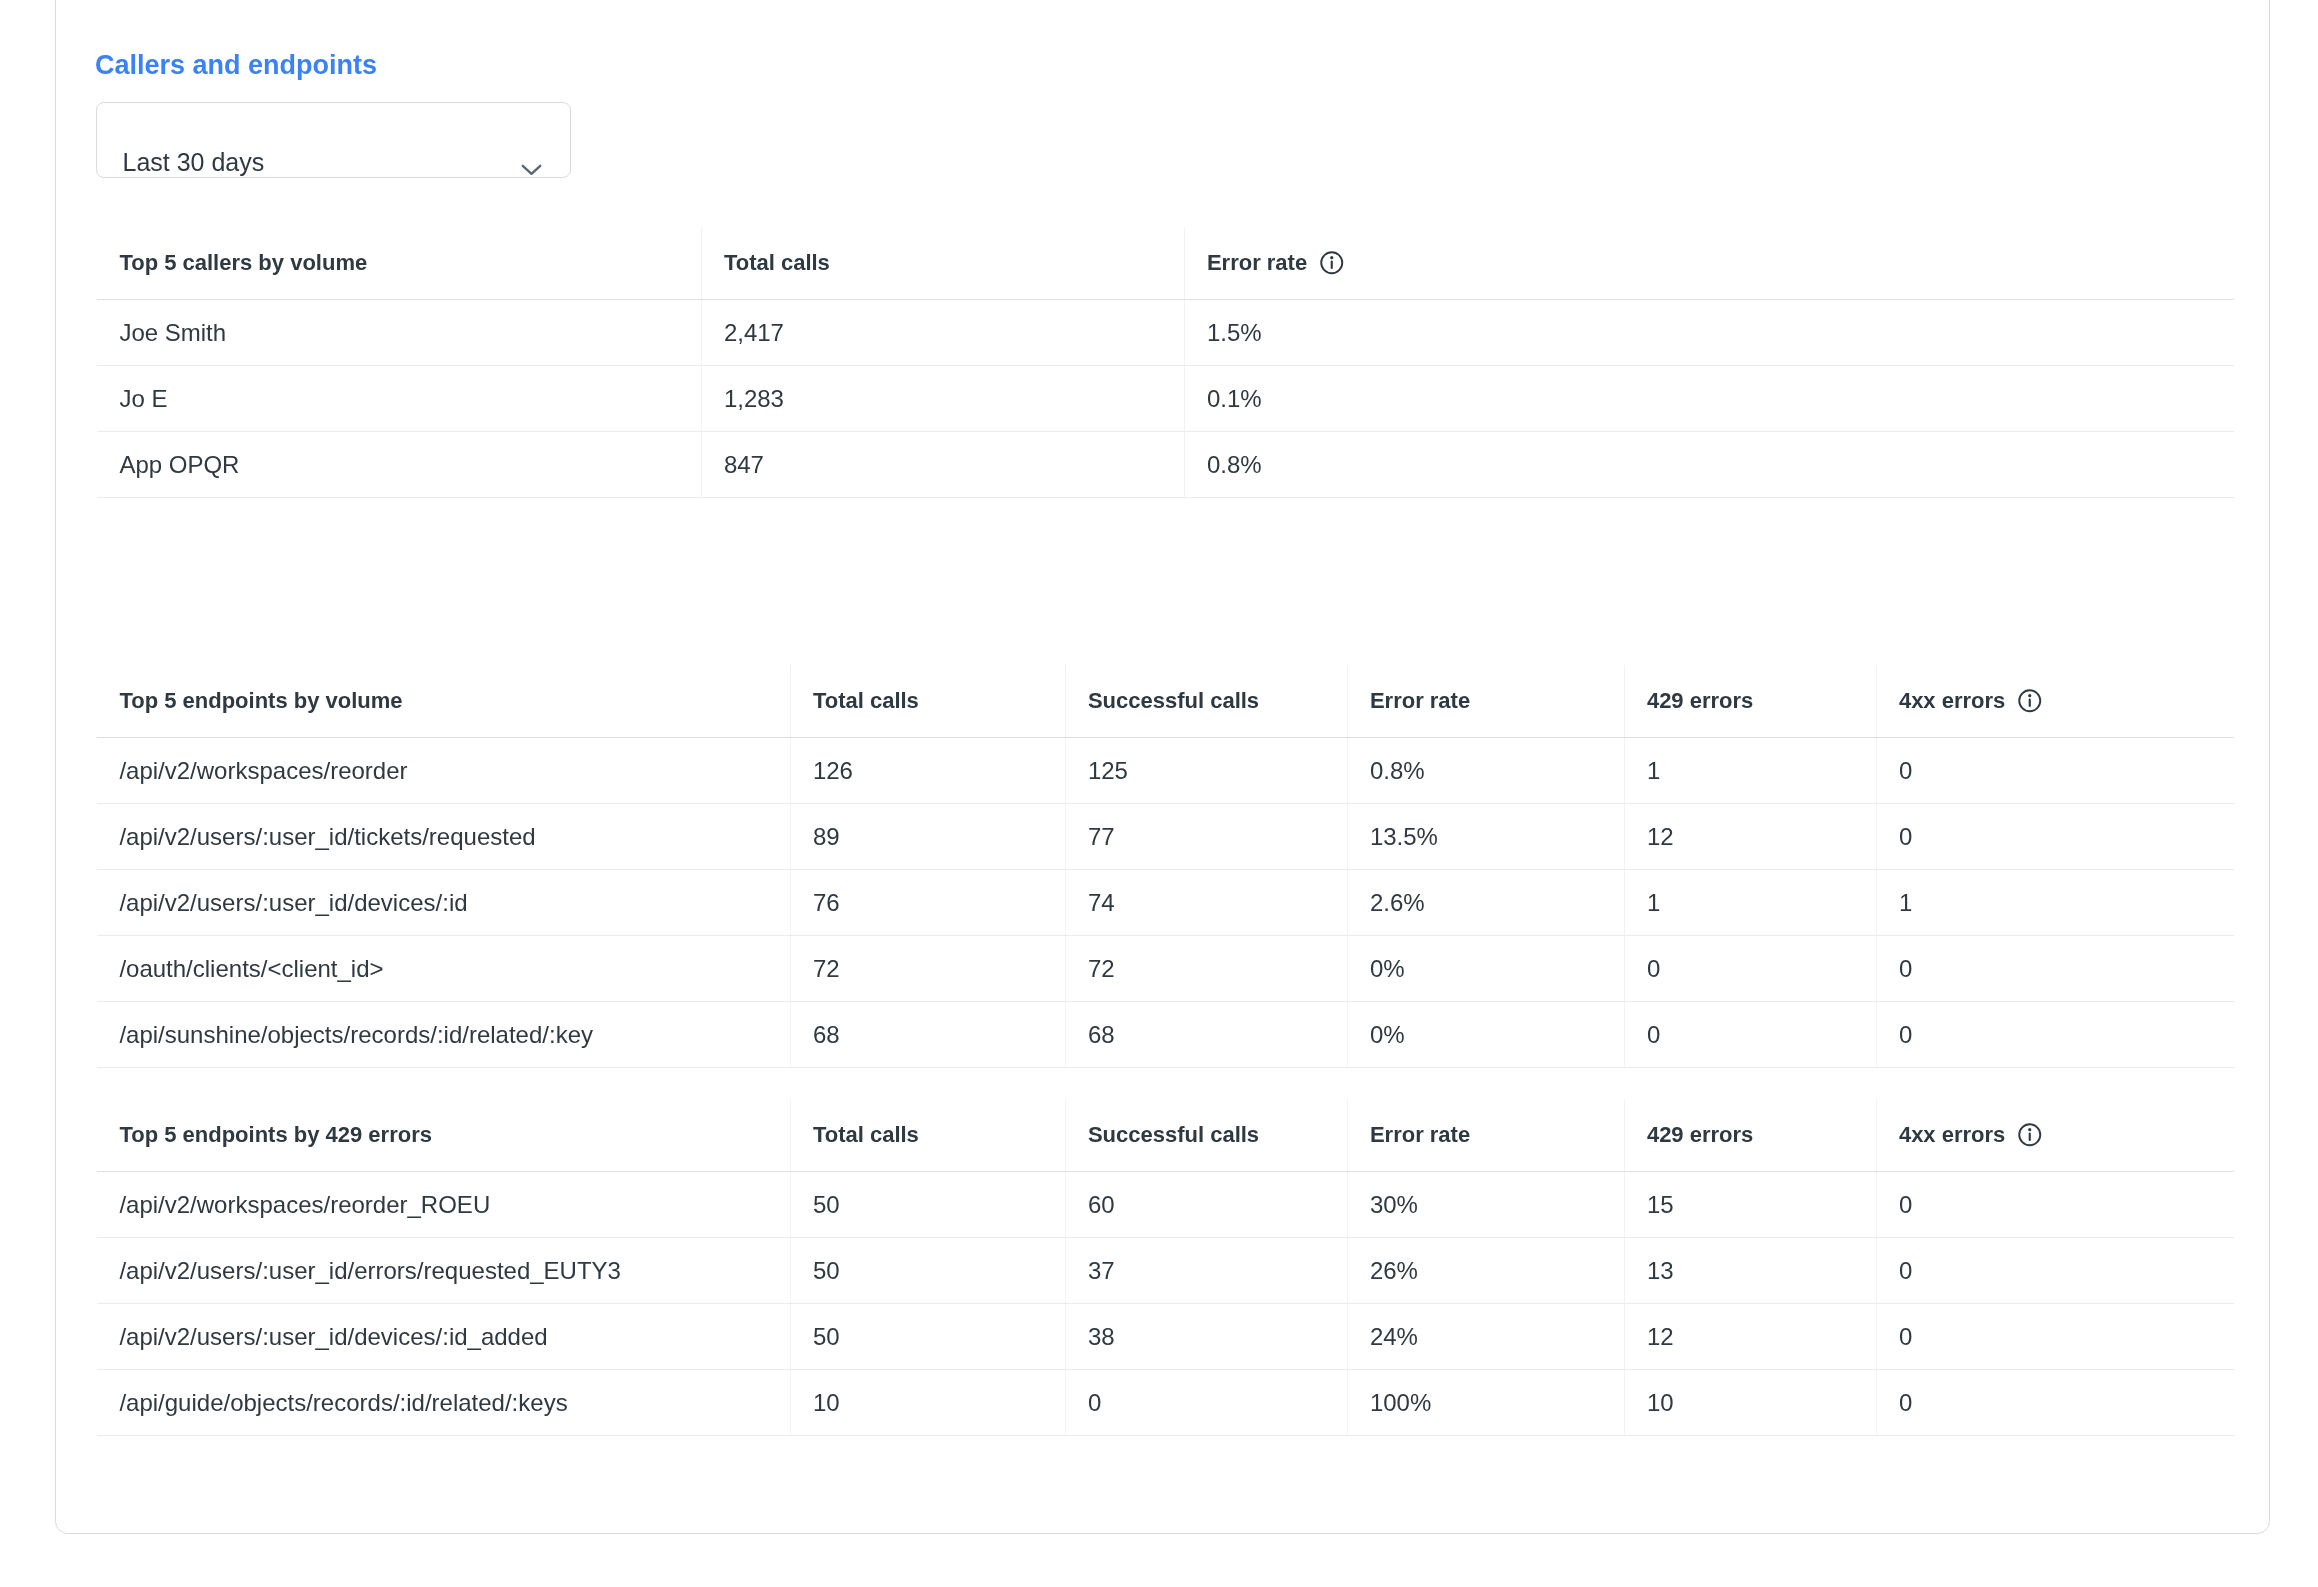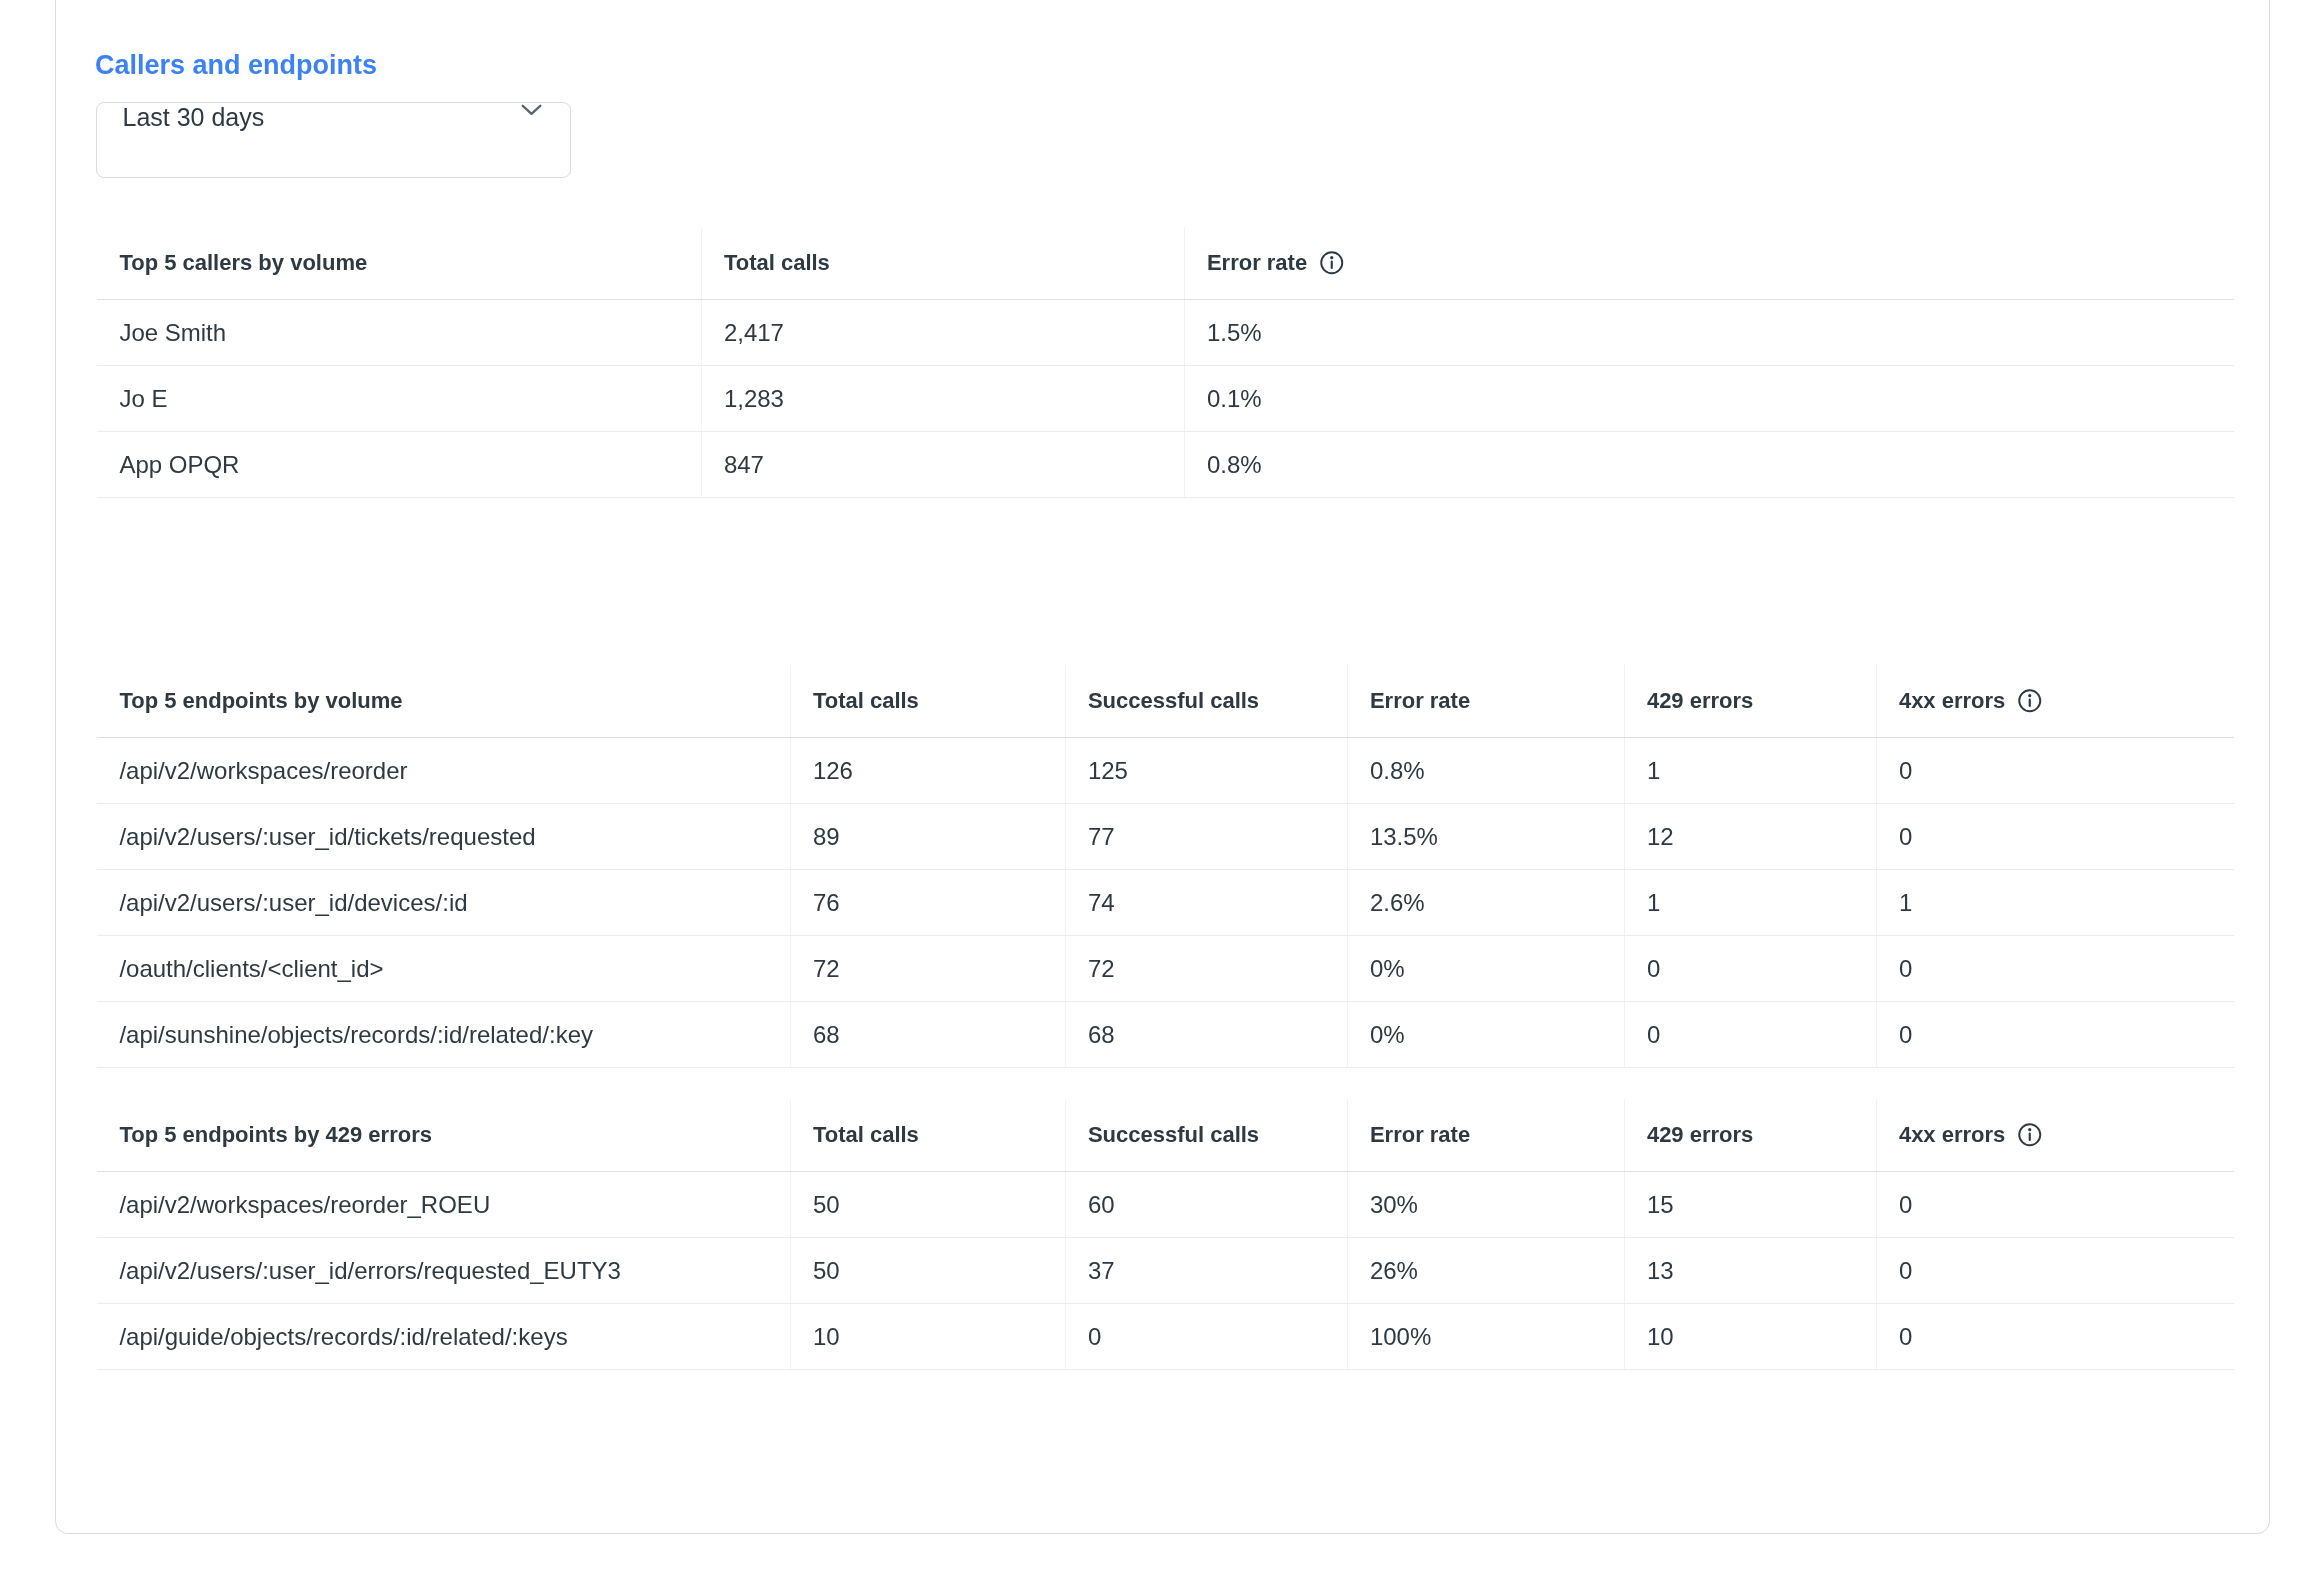--- a/index.html
+++ b/index.html
@@ -41,21 +41,21 @@
     position: absolute;
     left: 96px;
     top: 102px;
     width: 475px;
     height: 76px;
     box-sizing: border-box;
     border: 1.6px solid #d8dcde;
     border-radius: 8px;
     background: #ffffff;
     display: flex;
-    align-items: flex-start;
+    align-items: flex-end;
     justify-content: space-between;
     padding: 0 27px 0 25.5px;
     cursor: pointer;
   }
   .select-label {
     font-size: 25px;
     color: #2f3941;
     white-space: nowrap;
   }
   .chevron-icon {
@@ -278,20 +278,28 @@
     </tr>
     <tr>
       <td>/api/v2/users/:user_id/errors/requested_EUTY3</td>
       <td>50</td>
       <td>37</td>
       <td>26%</td>
       <td>13</td>
       <td>0</td>
     </tr>
     <tr>
+      <td>/api/v2/users/:user_id/devices/:id_added</td>
+      <td>50</td>
+      <td>38</td>
+      <td>24%</td>
+      <td>12</td>
+      <td>0</td>
+    </tr>
+    <tr>
       <td>/api/guide/objects/records/:id/related/:keys</td>
       <td>10</td>
       <td>0</td>
       <td>100%</td>
       <td>10</td>
       <td>0</td>
     </tr>
   </tbody>
 </table>
 

